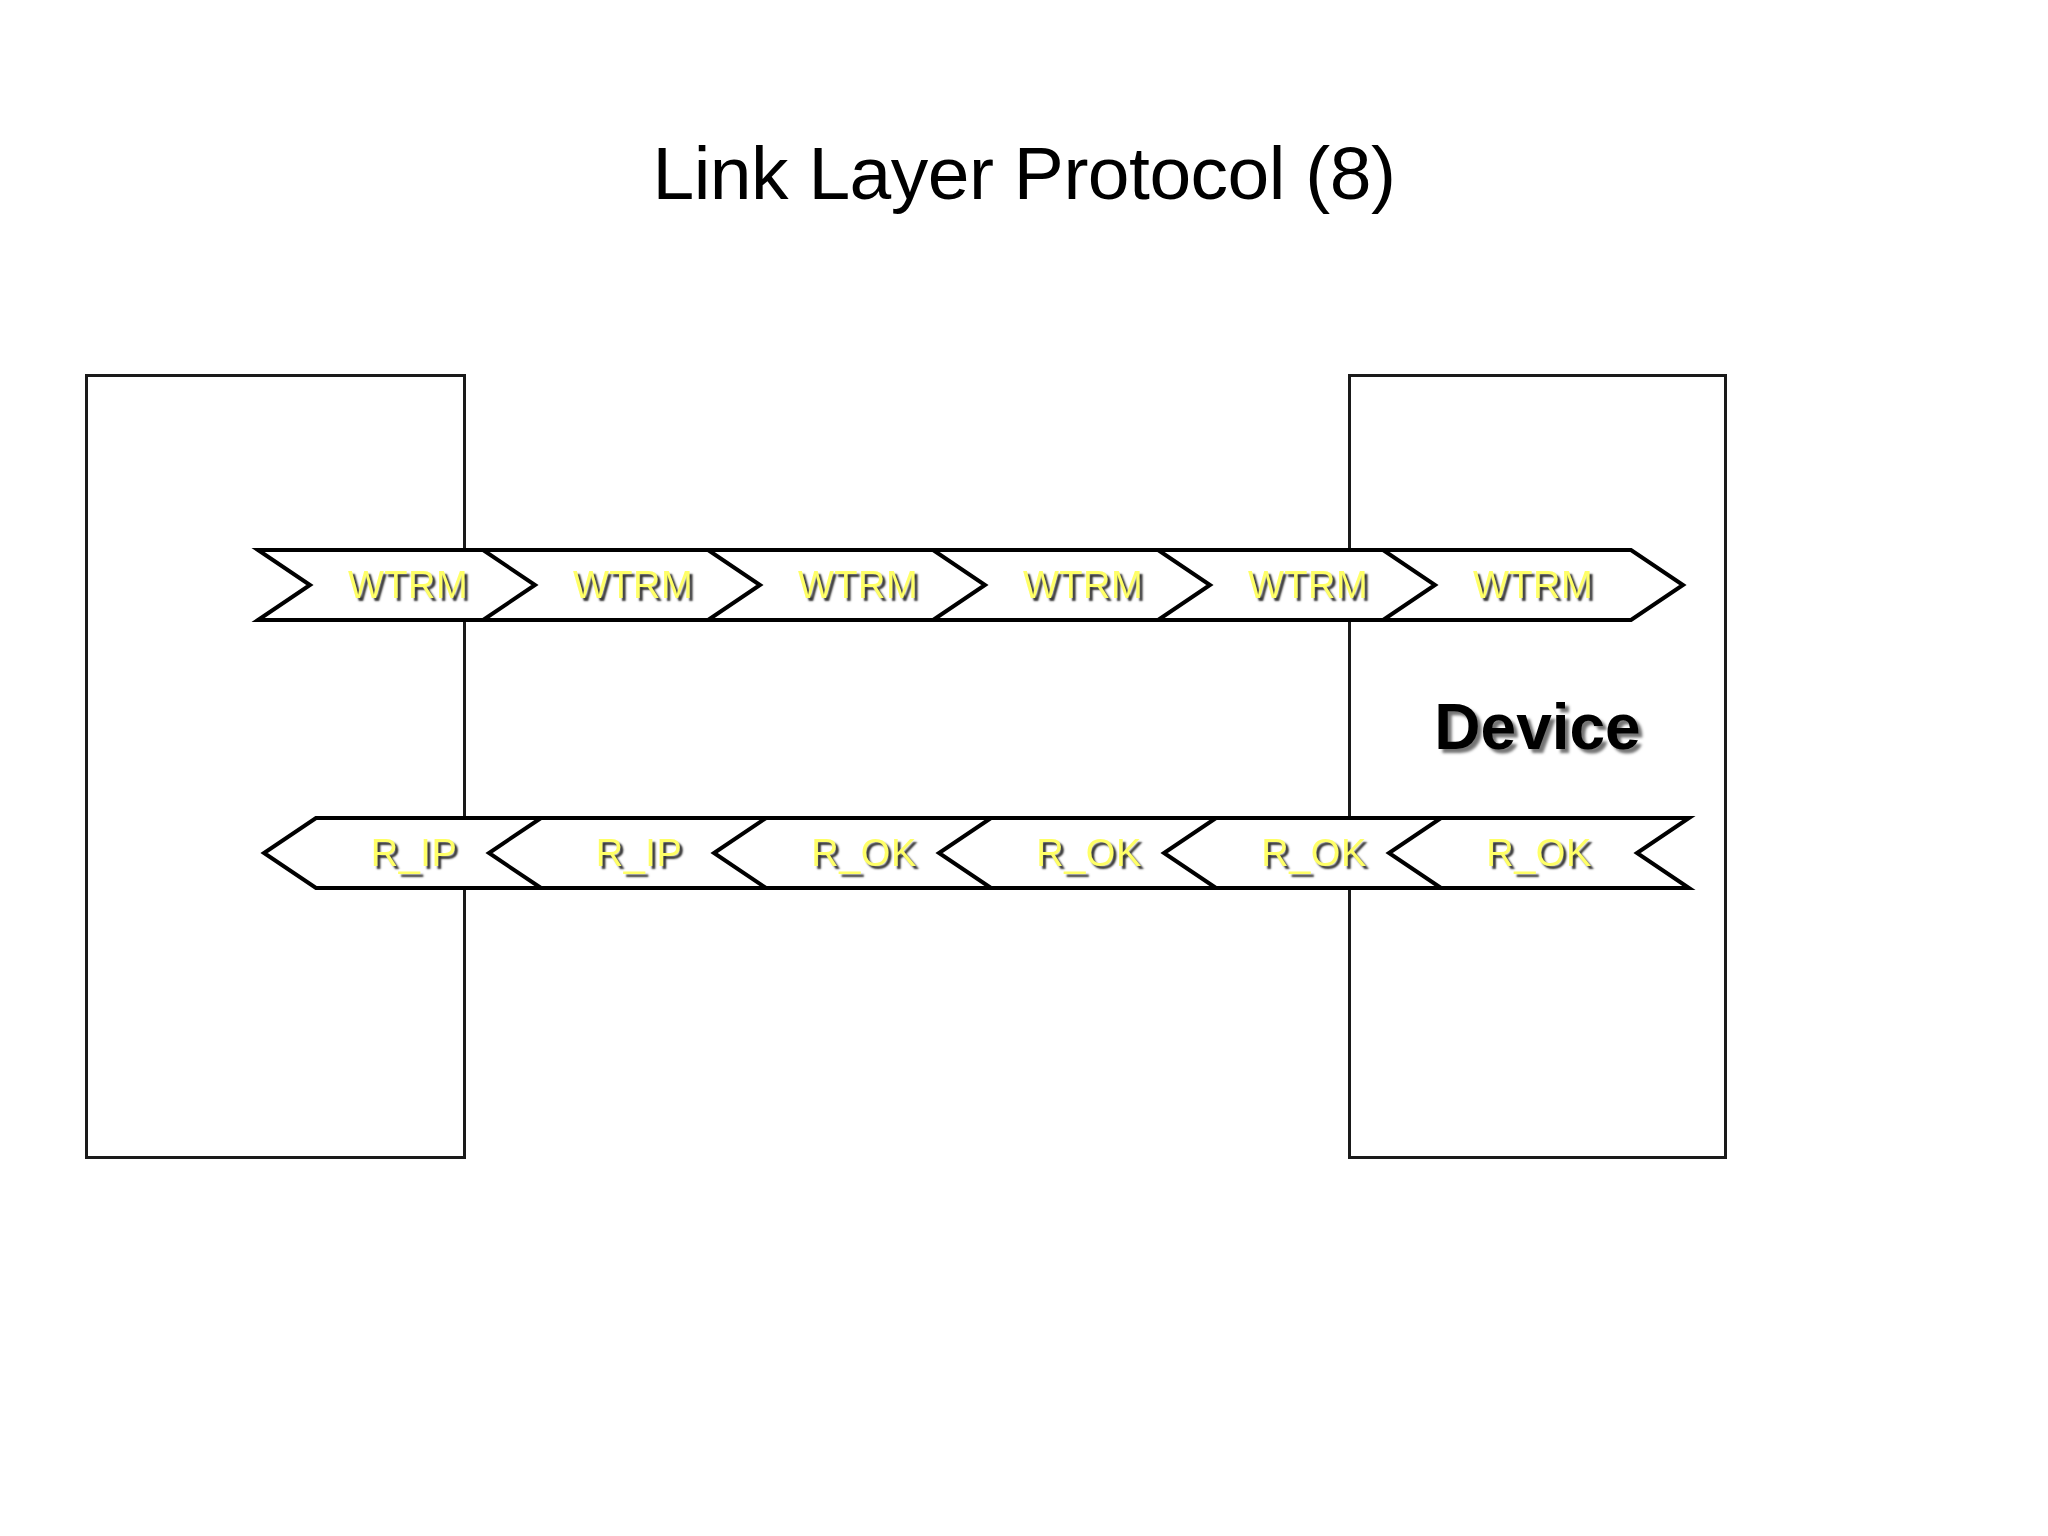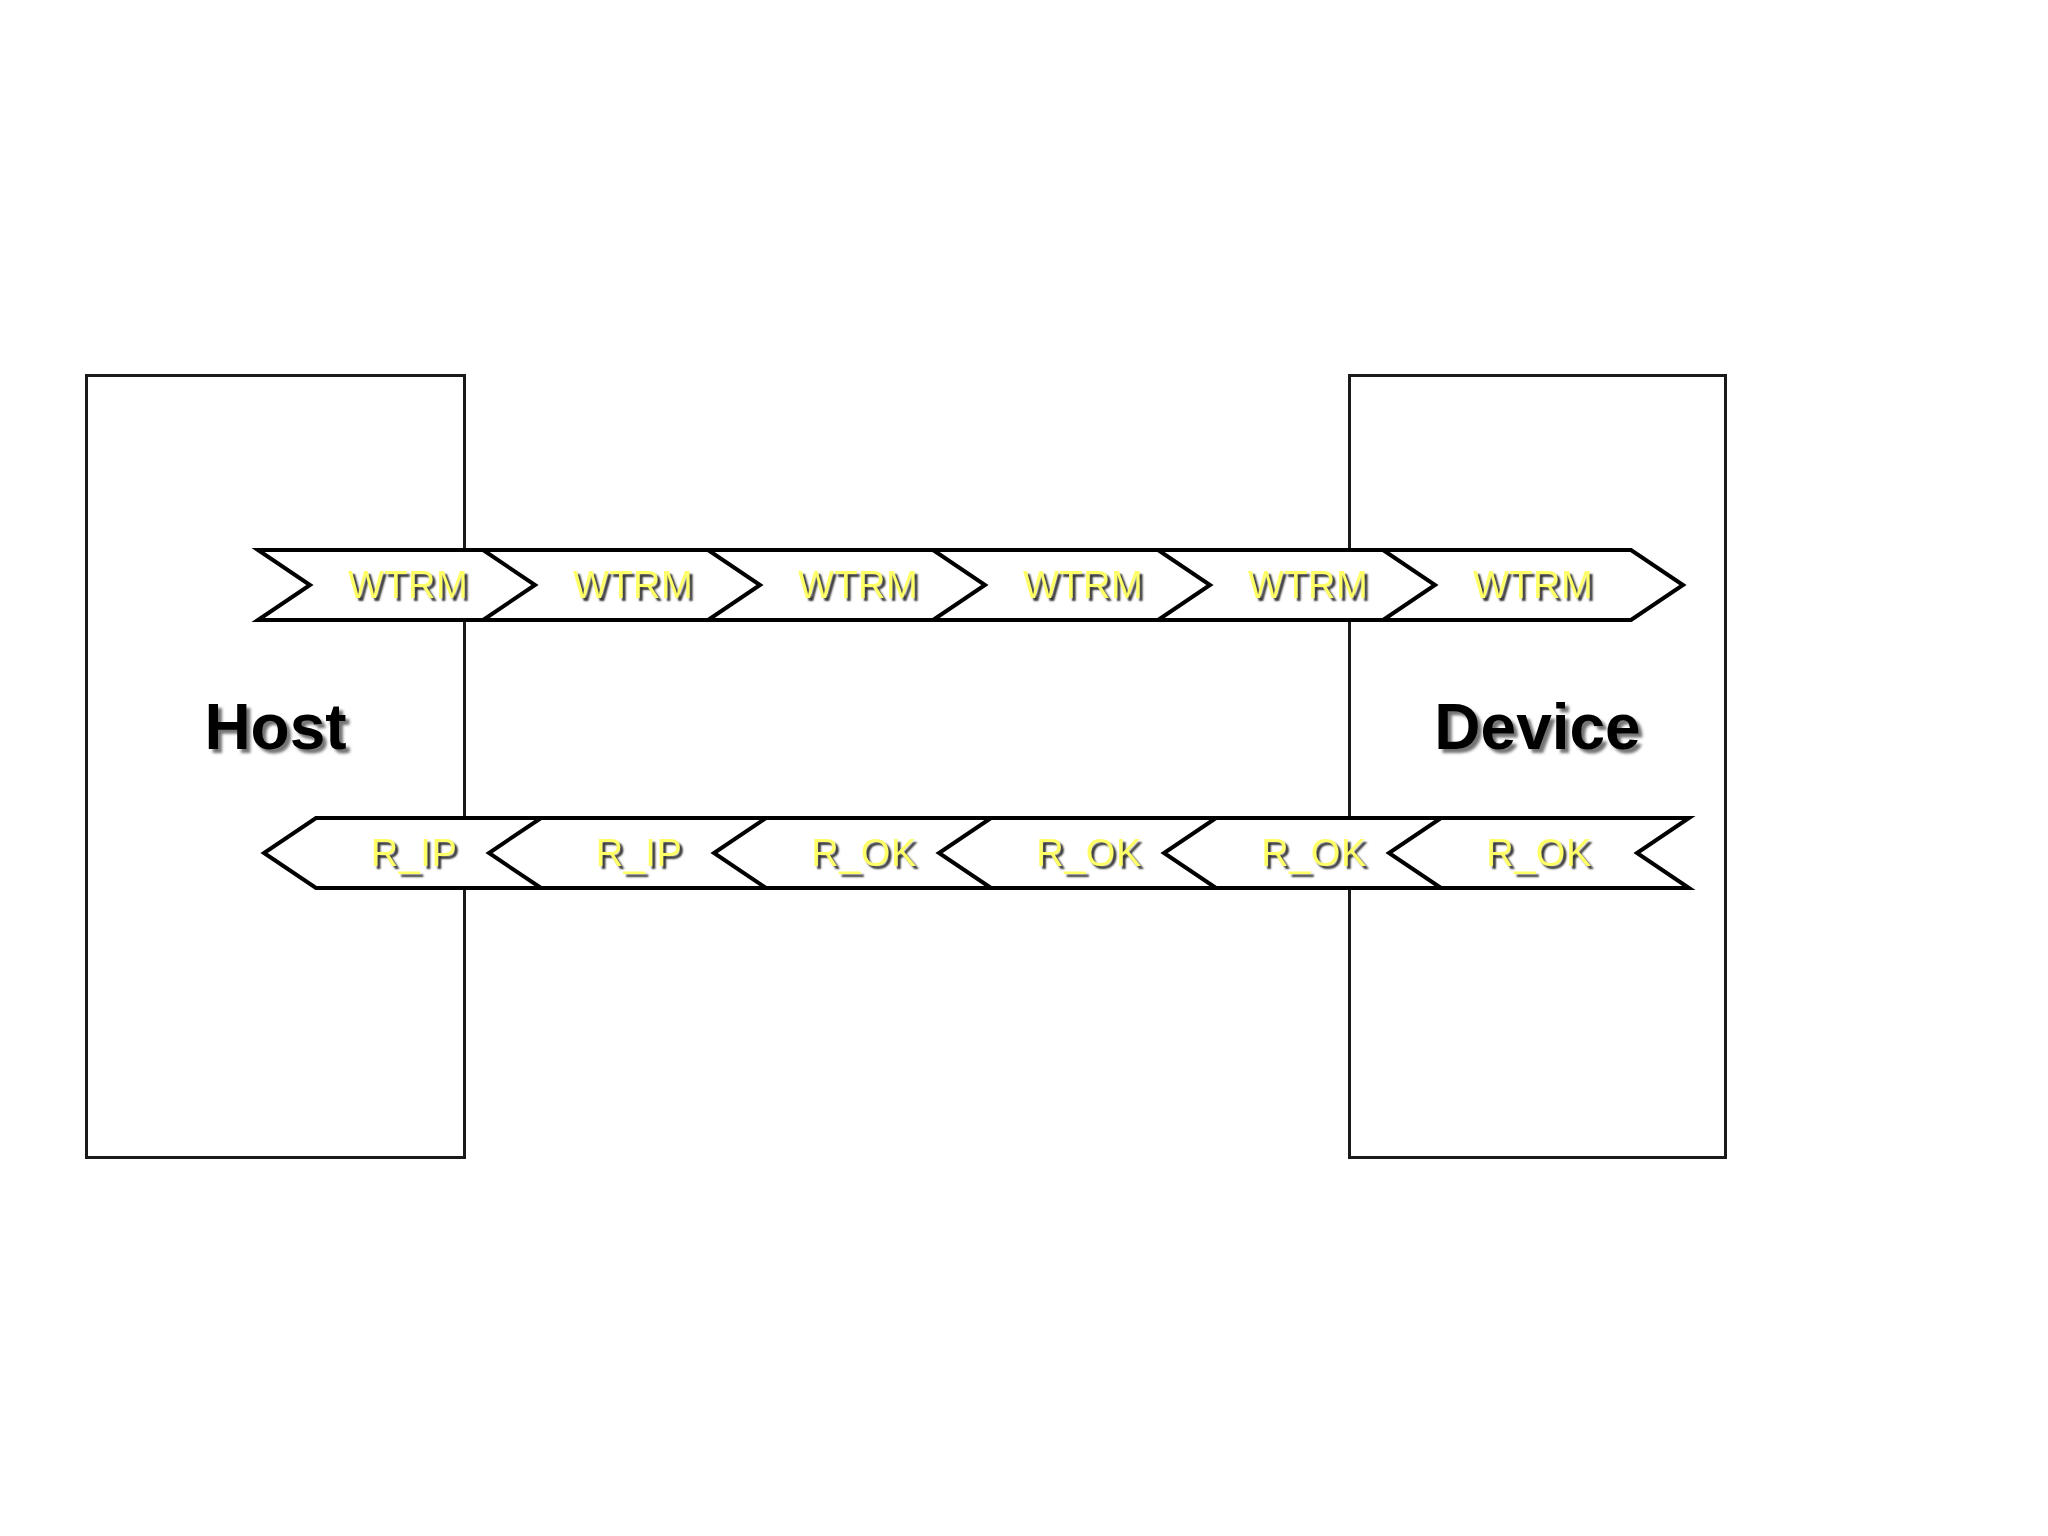--- a/index.html
+++ b/index.html
@@ -99,23 +99,23 @@
     letter-spacing: 0.5px;
     white-space: nowrap;
     pointer-events: none;
   }
 </style>
 </head>
 <body>
 
 <div id="slide">
 
+  <div id="slide-title">Link Layer Protocol (8)</div>
 
   <div id="host-box" class="endpoint-box"></div>
-  <div id="host-label" class="endpoint-label">Host</div>
 
   <div id="device-box" class="endpoint-box"></div>
   <div id="device-label" class="endpoint-label">Device</div>
 
   <div id="layer-downstream" class="msg-layer">
       <div class="chevron" style="left: 258px;">
         <svg width="300" height="70" viewBox="0 0 300 70">
           <polygon class="chevron-body" points="0,0 248,0 300,35 248,70 0,70 52,35"></polygon>
         </svg>
         <div class="chevron-label">WTRM</div>

